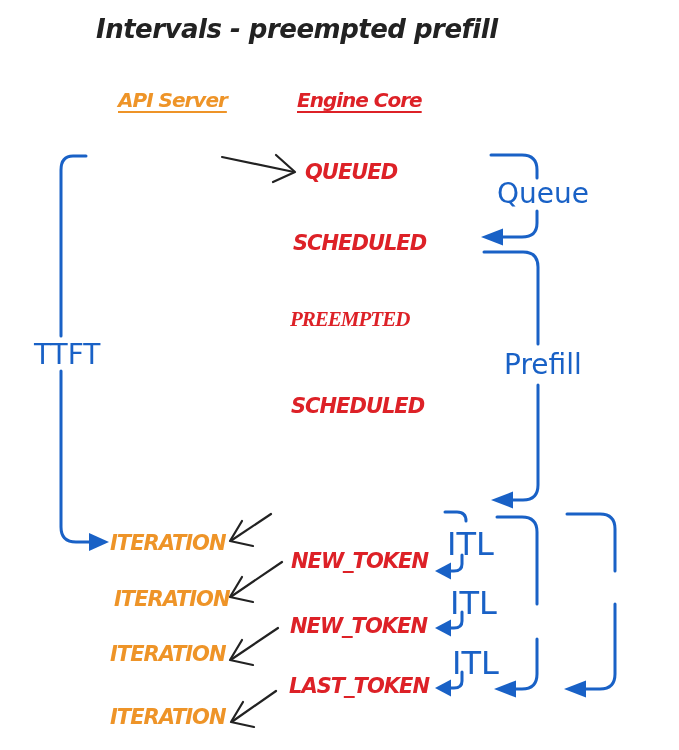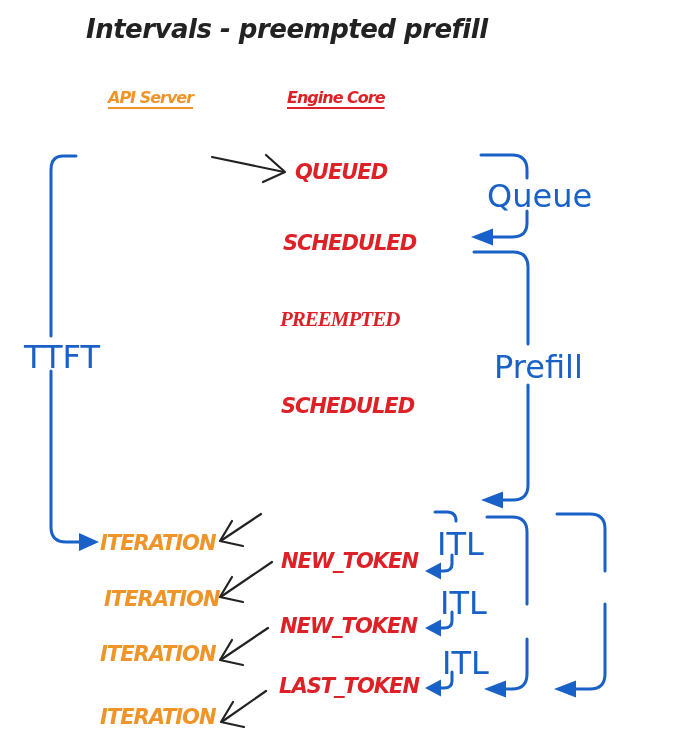--- a/index.html
+++ b/index.html
@@ -3,35 +3,36 @@
 <meta charset="utf-8">
 <style>
   :root{
     --orange:#EE9428; --red:#DD2127; --blue:#1961C6; --ink:#222222; --background:#ffffff;
   }
   html,body{margin:0;padding:0;background:var(--background);}
   .stage{
     position:relative; width:607px; height:750px; overflow:hidden;
     background:var(--background);
     font-family:"DejaVu Sans","Liberation Sans",sans-serif;
+    margin-left:10px;
   }
   .stage svg{position:absolute;left:0;top:0;}
   .lbl{position:absolute;white-space:nowrap;line-height:1;}
   .hand{
     font-family:"DejaVu Sans","Liberation Sans",sans-serif;
     font-style:italic; font-weight:700; letter-spacing:-1px;
   }
   .title{font-size:26px;color:var(--ink);letter-spacing:-0.5px;}
-  .col-head{font-size:16px;text-decoration:underline;text-decoration-thickness:2px;text-underline-offset:4px;}
+  .col-head{font-size:20px;text-decoration:underline;text-decoration-thickness:2px;text-underline-offset:4px;}
   .ev{font-size:21px;}
   .orange{color:var(--orange);}
   .red{color:var(--red);}
   .blue-label{
     font-family:"DejaVu Sans","Liberation Sans",sans-serif;
-    color:var(--blue); font-size:32px; font-weight:400;
+    color:var(--blue); font-size:28px; font-weight:400;
   }
   .itl{font-size:32px;}
 </style>
 </head>
 <body>
 
 <div class="stage">
 
   <svg width="679" height="750" viewBox="0 0 679 750">
 

